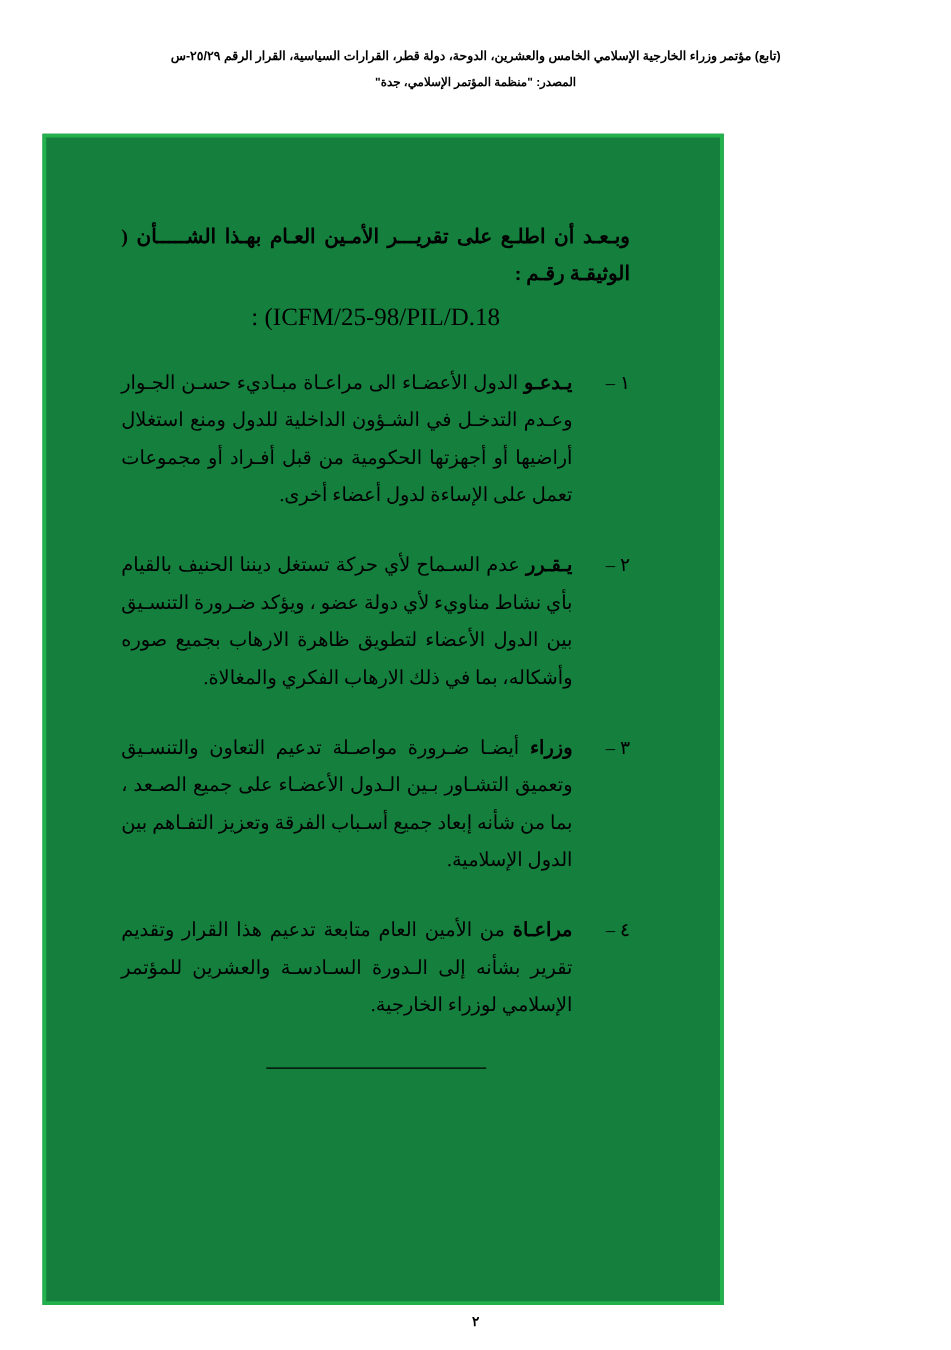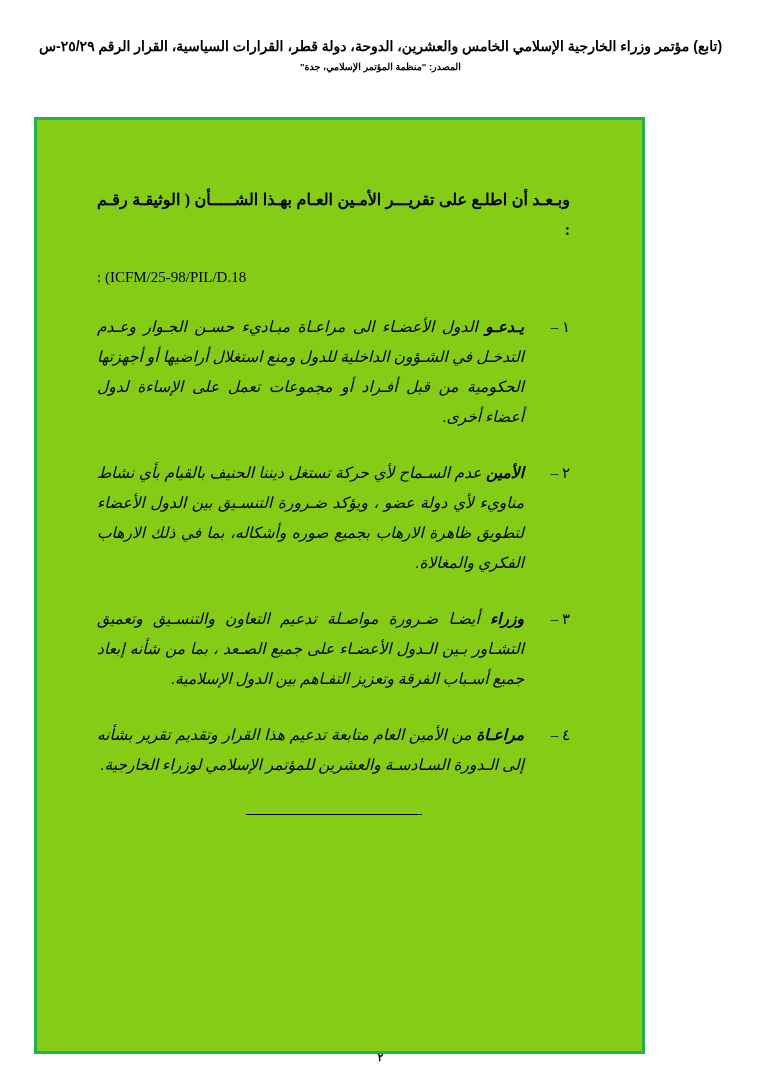--- a/index.html
+++ b/index.html
@@ -18,67 +18,67 @@
   .header {
     position: absolute;
     top: 38px;
     left: 0;
     right: 0;
     text-align: center;
     direction: rtl;
   }
   .header-line1 {
     font-family: "Liberation Sans", sans-serif;
-    font-size: 14px;
+    font-size: 10px;
     font-weight: bold;
     color: #000;
     letter-spacing: 0px;
     line-height: 16px;
   }
   .header-line2 {
     font-family: "Liberation Sans", sans-serif;
     font-size: 9.5px;
     font-weight: bold;
     color: #000;
     margin-top: 6px;
     line-height: 14px;
   }
   .frame {
     position: absolute;
-    top: 117px;
+    top: 107px;
     left: 34px;
-    width: 611px;
+    width: 545px;
     height: 937px;
     border: 3px solid #22b14c;
     box-sizing: border-box;
-    background: #84cc16;
+    background: #15803d;
   }
   .content {
     position: absolute;
     top: 45px;
     left: 0;
     right: 0;
     padding: 0 72px 0 60px;
     direction: rtl;
   }
   .intro {
     margin-top: 20px;
     font-size: 16px;
     line-height: 30px;
     text-align: justify;
     color: #000;
   }
   .intro .bold {
     font-weight: bold;
   }
   .intro-ref {
-    margin-top: 24px;
-    font-size: 15px;
+    margin-top: 8px;
+    font-size: 20px;
     direction: ltr;
-    text-align: left;
+    text-align: center;
     font-family: "Liberation Serif", serif;
     color: #000;
   }
   .clause {
     display: flex;
     flex-direction: row;
     margin-top: 26px;
     align-items: flex-start;
   }
   .clause-num {
@@ -91,21 +91,20 @@
     white-space: nowrap;
     padding-left: 6px;
     box-sizing: border-box;
   }
   .clause-body {
     flex: 1 1 auto;
     font-size: 15.5px;
     line-height: 30px;
     text-align: justify;
     color: #000;
-    font-style: italic;
   }
   .clause-body .lead {
     font-weight: bold;
   }
   .rule {
     margin: 34px auto 0 auto;
     width: 176px;
     border-top: 1.5px solid #000;
     height: 0;
   }
@@ -143,21 +142,21 @@
       </div>
       <div class="intro-ref">: (ICFM/25-98/PIL/D.18</div>
 
       <div class="clause">
         <div class="clause-num">١ –</div>
         <div class="clause-body"><span class="lead">يـدعـو</span><span> الدول الأعضـاء الى مراعـاة مبـاديء حسـن الجـوار وعـدم التدخـل في الشـؤون الداخلية للدول ومنع استغلال أراضيها أو أجهزتها الحكومية من قبل أفـراد أو مجموعات تعمل على الإساءة لدول أعضاء أخرى.</span></div>
       </div>
 
       <div class="clause">
         <div class="clause-num">٢ –</div>
-        <div class="clause-body"><span class="lead">الأمين</span><span> عدم السـماح لأي حركة تستغل ديننا الحنيف بالقيام بأي نشاط مناويء لأي دولة عضو ، ويؤكد ضـرورة التنسـيق بين الدول الأعضاء لتطويق ظاهرة الارهاب  بجميع صوره وأشكاله، بما في ذلك الارهاب الفكري والمغالاة.</span></div>
+        <div class="clause-body"><span class="lead">يـقـرر</span><span> عدم السـماح لأي حركة تستغل ديننا الحنيف بالقيام بأي نشاط مناويء لأي دولة عضو ، ويؤكد ضـرورة التنسـيق بين الدول الأعضاء لتطويق ظاهرة الارهاب  بجميع صوره وأشكاله، بما في ذلك الارهاب الفكري والمغالاة.</span></div>
       </div>
 
       <div class="clause">
         <div class="clause-num">٣ –</div>
         <div class="clause-body"><span class="lead">وزراء</span><span> أيضـا ضـرورة مواصـلة تدعيم التعاون والتنسـيق وتعميق التشـاور بـين الـدول الأعضـاء على جميع الصـعد ، بما من شأنه إبعاد جميع أسـباب الفرقة وتعزيز التفـاهم بين الدول الإسلامية.</span></div>
       </div>
 
       <div class="clause">
         <div class="clause-num">٤ –</div>
         <div class="clause-body"><span class="lead">مراعـاة</span><span> من الأمين العام متابعة تدعيم هذا القرار وتقديم تقرير بشأنه إلى الـدورة السـادسـة والعشرين للمؤتمر الإسلامي لوزراء الخارجية.</span></div>

